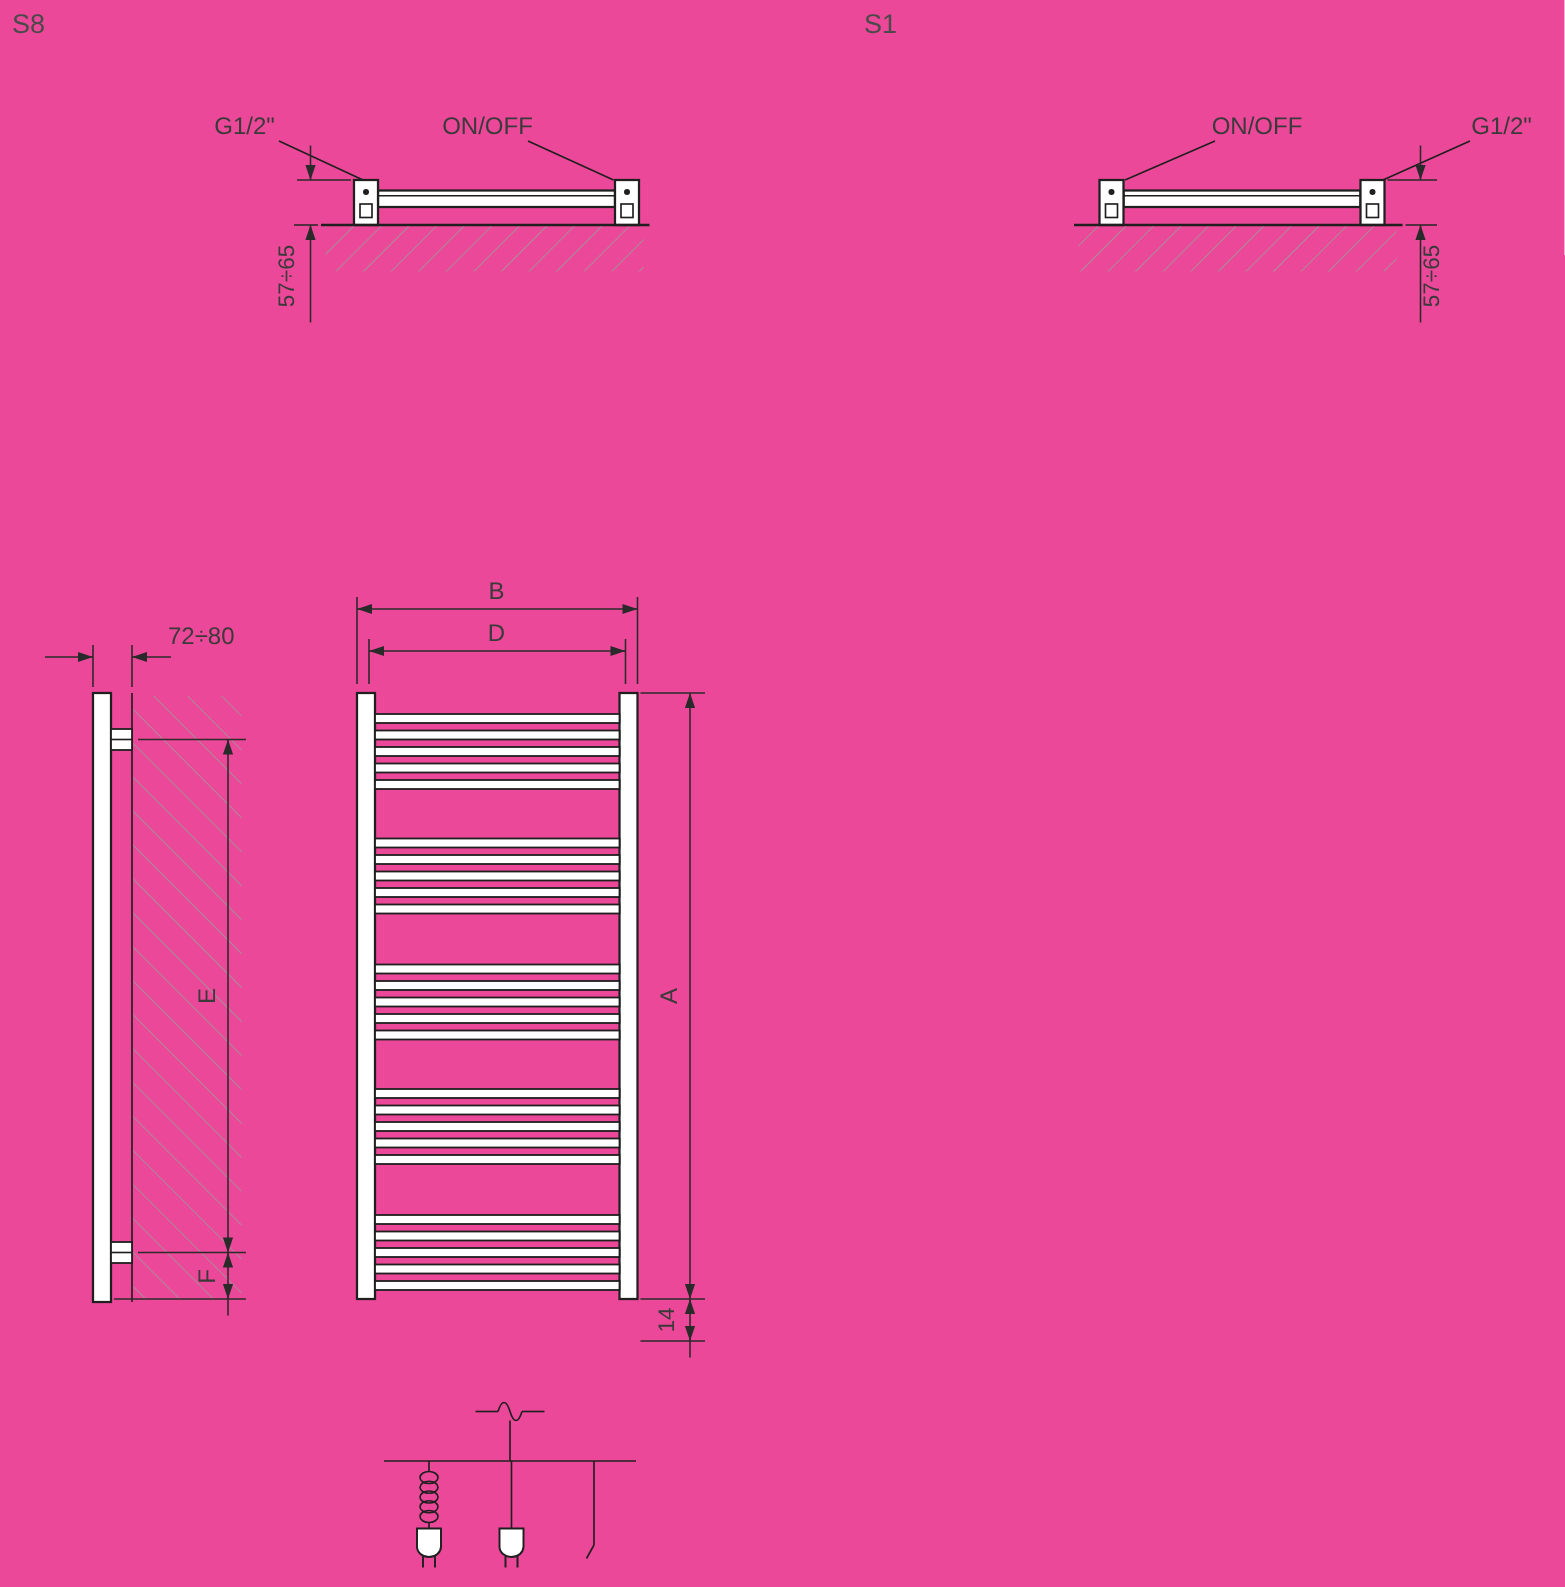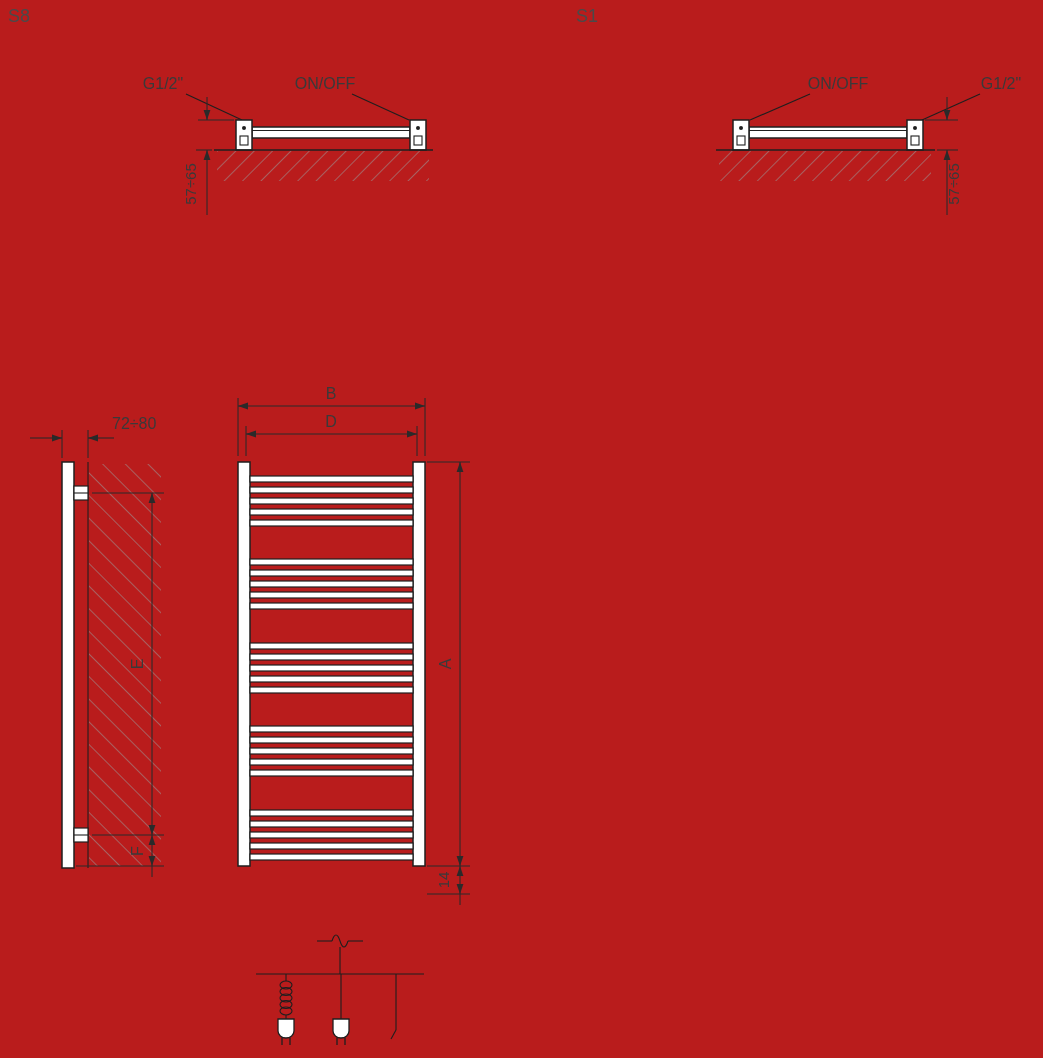--- a/index.html
+++ b/index.html
@@ -1,16 +1,16 @@
 <!DOCTYPE html>
 <html><head>
 <meta charset="utf-8">
 <style>
   html,body{margin:0;padding:0;background:#ffffff;}
-  .stage{position:relative;width:1043px;height:1058px;background:#b91c1c;overflow:hidden;}
+  .stage{position:relative;width:1043px;height:1058px;background:#ec4899;overflow:hidden;}
   svg{display:block;}
   .ln      {stroke:#1f1f1f;stroke-width:1.6;fill:none;}
   .ln-thin {stroke:#1f1f1f;stroke-width:1.1;fill:none;}
   .dim     {stroke:#2a2a2a;stroke-width:1.05;fill:none;}
   .shape   {fill:#ffffff;stroke:#1f1f1f;stroke-width:1.5;}
   .shape-thin{fill:#ffffff;stroke:#1f1f1f;stroke-width:1.2;}
   .detail  {fill:#ffffff;stroke:#1f1f1f;stroke-width:1.1;}
   .dot     {fill:#1f1f1f;stroke:none;}
   .txt     {font:16px "Liberation Sans", sans-serif;fill:#3a3a3a;}
   .txt-dim {font:15px "Liberation Sans", sans-serif;fill:#3a3a3a;}

